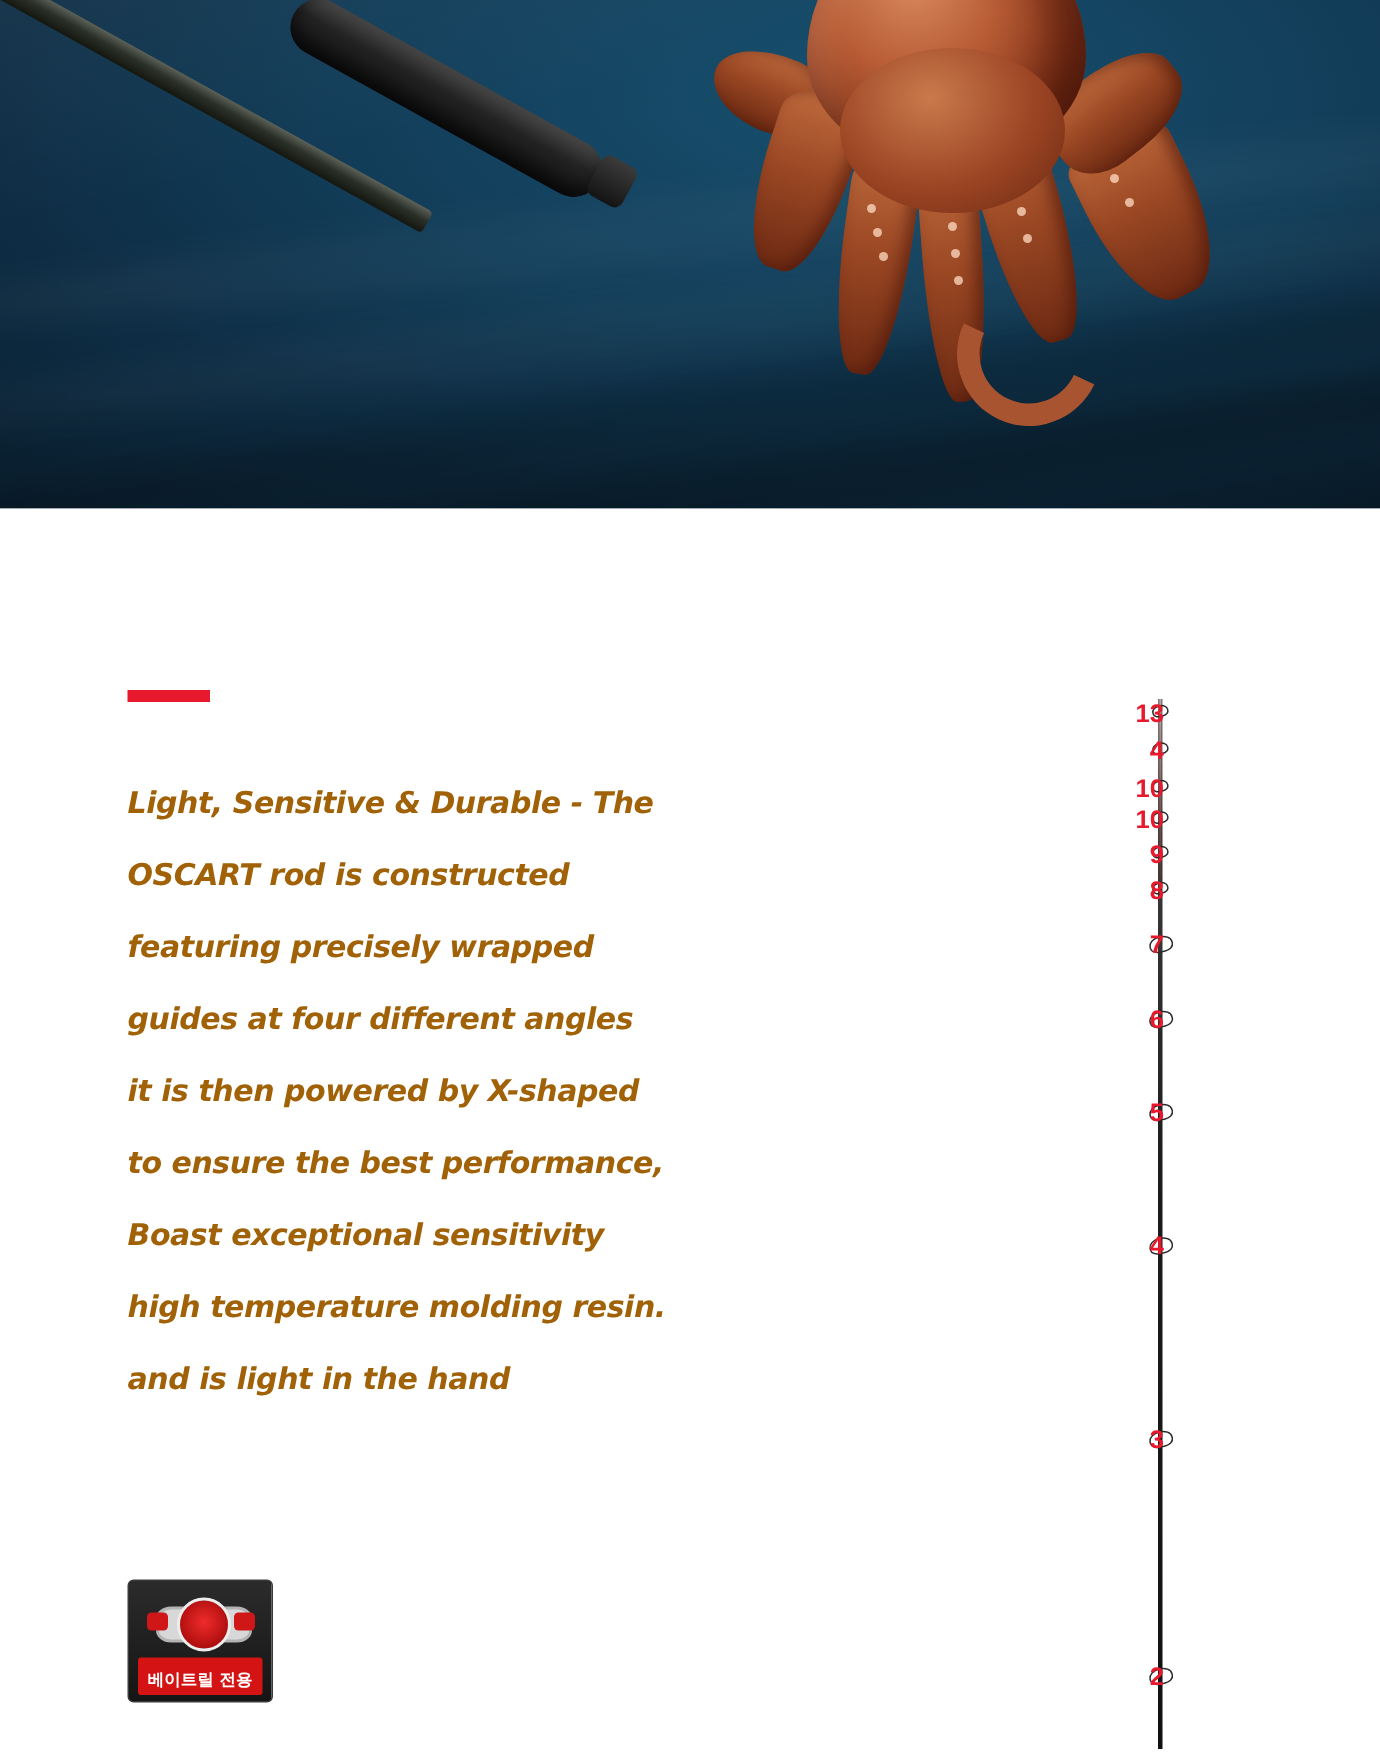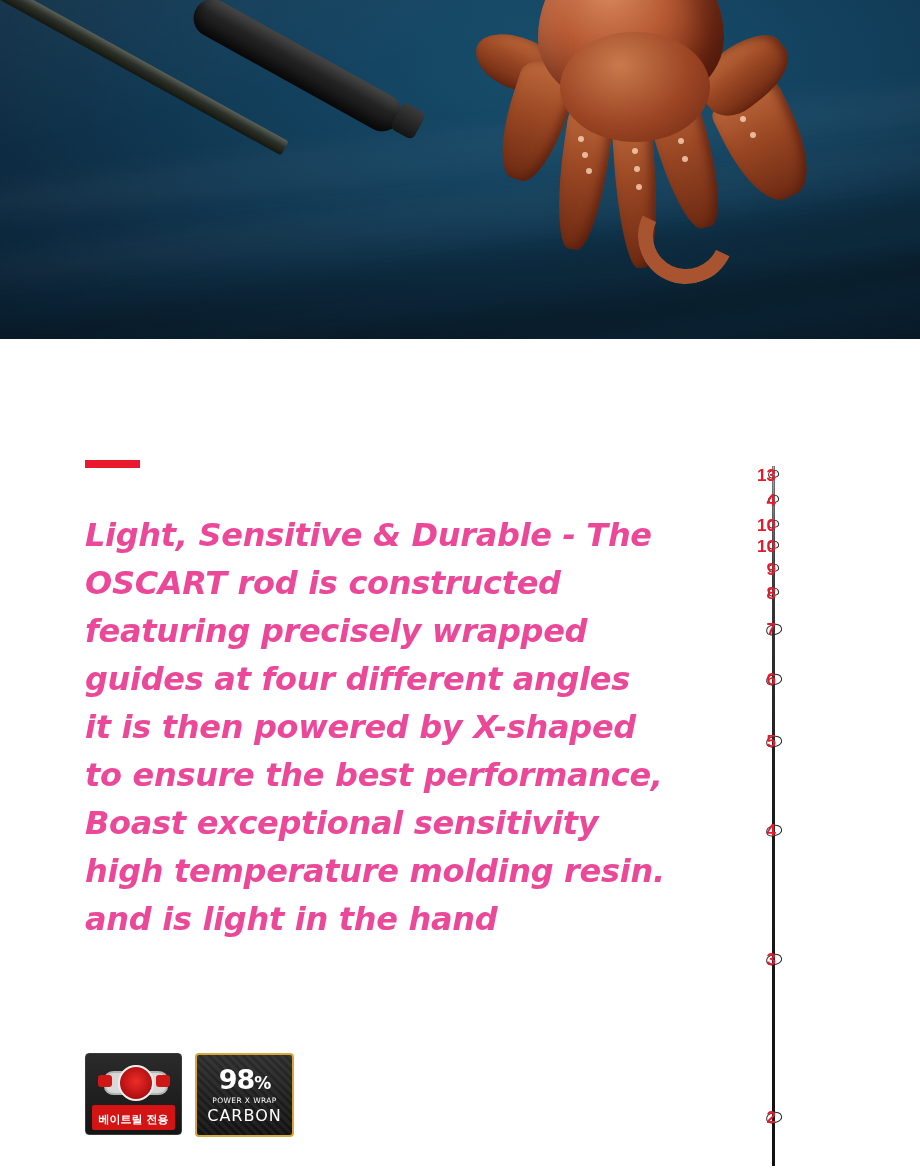--- a/index.html
+++ b/index.html
@@ -175,22 +175,22 @@
     width: 55px;
     height: 8px;
     background: #e8192c;
   }
 
   .headline {
     position: absolute;
     left: 85px;
     top: 172px;
     width: 660px;
-    color: #ec4899;
-    font-size: 32px;
+    color: #a16207;
+    font-size: 20px;
     line-height: 48px;
     font-weight: bold;
     font-style: italic;
     letter-spacing: -0.3px;
     font-family: "DejaVu Sans", sans-serif;
   }
   .headline .ln { display: block; white-space: nowrap; }
 
   
   .badges {
@@ -395,25 +395,20 @@
     <div class="badge badge-reel">
       <div class="reel-art">
         <div class="reel-body"></div>
         <div class="reel-knob"></div>
         <div class="reel-knob right"></div>
         <div class="reel-spool"></div>
       </div>
       <div class="badge-reel-label">베이트릴 전용</div>
     </div>
 
-    <div class="badge badge-carbon">
-      <div class="carbon-pct"><span style="font-size:27px">98</span><span>%</span></div>
-      <div class="carbon-sub">POWER X WRAP</div>
-      <div class="carbon-word">CARBON</div>
-    </div>
 
   </div>
 </div>
 
 <div class="rod-diagram">
   <div class="rod-line"></div>
   <div class="rod-line taper"></div>
 
   <div class="guide small" style="top:131px"></div>
   <div class="guide small" style="top:156px"></div>

